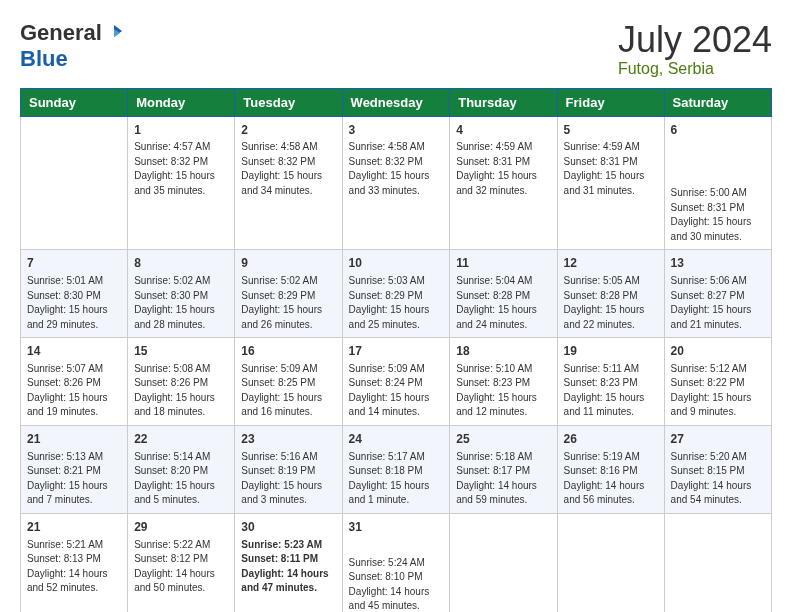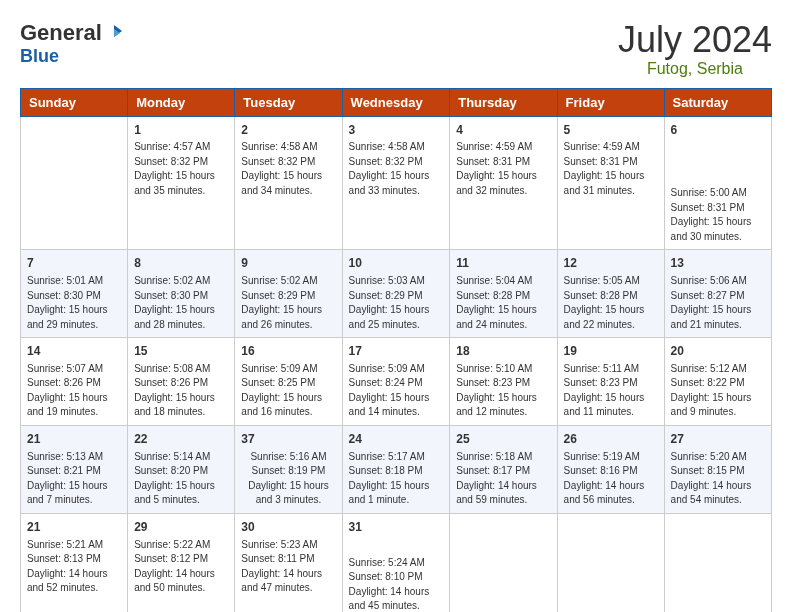--- a/index.html
+++ b/index.html
@@ -27,50 +27,50 @@
     .logo-text {
       display: flex;
       align-items: center;
     }
     .logo-general {
       font-size: 22px;
       font-weight: bold;
       color: #333;
     }
     .logo-blue {
-      font-size: 18px;
+      font-size: 22px;
       font-weight: bold;
       color: #1a5fa8;
     }
     .logo-icon {
       width: 20px;
       height: 20px;
       margin-left: 2px;
     }
     .title-block {
-      text-align: center;
+      text-align: left;
       margin-left: 16px;
     }
     .month-year {
       font-size: 36px;
       font-weight: normal;
       color: #333;
       line-height: 1.1;
     }
     .location {
       font-size: 16px;
       color: #4d7c0f;
     }
     .calendar {
       width: 100%;
       border-collapse: collapse;
       border: 1px solid #ccc;
     }
     .calendar th {
-      background-color: #c2410c;
+      background-color: #15803d;
       color: #fff;
       text-align: left;
       padding: 6px 8px;
       font-size: 13px;
       font-weight: bold;
       border: 1px solid #1a5fa8;
     }
     .calendar td {
       vertical-align: top;
       padding: 5px 6px;
@@ -292,22 +292,22 @@
 and 7 minutes.</div>
           </td>
           <td>
             <span class="day-num">22</span>
             <div class="cell-info" style="white-space: pre-line;">Sunrise: 5:14 AM
 Sunset: 8:20 PM
 Daylight: 15 hours
 and 5 minutes.</div>
           </td>
           <td>
-            <span class="day-num">37</span>
-            <div class="cell-info" style="white-space: pre-line; text-align: center;">Sunrise: 5:16 AM
+            <span class="day-num">23</span>
+            <div class="cell-info" style="white-space: pre-line;">Sunrise: 5:16 AM
 Sunset: 8:19 PM
 Daylight: 15 hours
 and 3 minutes.</div>
           </td>
           <td>
             <span class="day-num">24</span>
             <div class="cell-info" style="white-space: pre-line;">Sunrise: 5:17 AM
 Sunset: 8:18 PM
 Daylight: 15 hours
 and 1 minute.</div>
@@ -344,21 +344,21 @@
           </td>
           <td>
             <span class="day-num">29</span>
             <div class="cell-info" style="white-space: pre-line;">Sunrise: 5:22 AM
 Sunset: 8:12 PM
 Daylight: 14 hours
 and 50 minutes.</div>
           </td>
           <td>
             <span class="day-num">30</span>
-            <div class="cell-info" style="white-space: pre-line;">Sunrise: 5:23 AM
+            <div class="cell-info" style="white-space: pre-line; font-weight: bold;">Sunrise: 5:23 AM
 Sunset: 8:11 PM
 Daylight: 14 hours
 and 47 minutes.</div>
           </td>
           <td>
             <span class="day-num">31</span>
             <div class="cell-info" style="white-space: pre-line; margin-top: 20px;">Sunrise: 5:24 AM
 Sunset: 8:10 PM
 Daylight: 14 hours
 and 45 minutes.</div>

